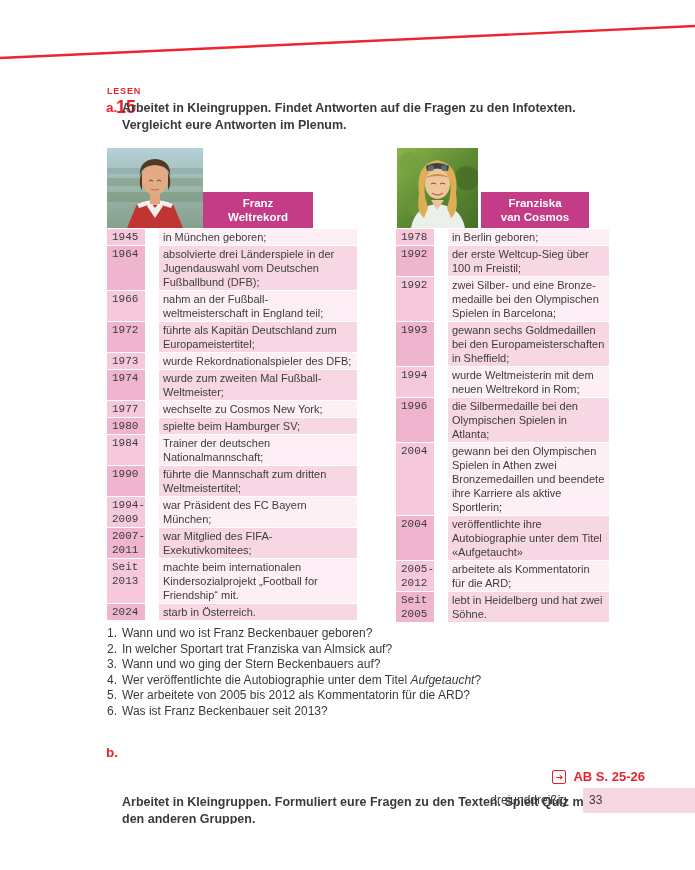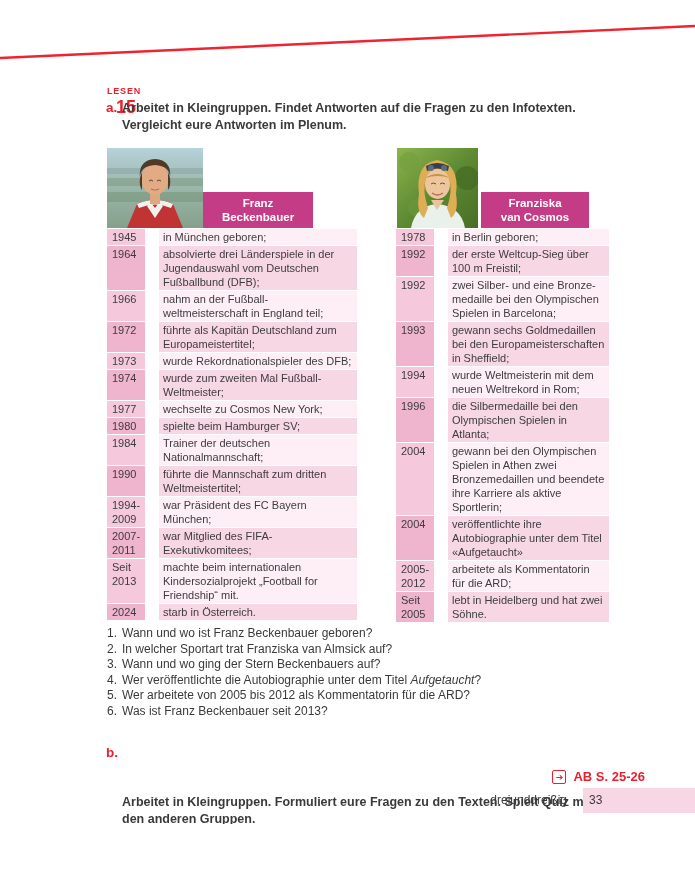--- a/index.html
+++ b/index.html
@@ -15,21 +15,21 @@
 
   .photo{position:absolute;display:block;}
   .nameband{
     position:absolute;background:#c33c85;color:#ffffff;text-align:center;
     font-size:11.5px;font-weight:700;line-height:14px;padding-top:4px;box-sizing:border-box;
   }
   .tbl{position:absolute;}
   .trow{display:flex;border-bottom:1px solid #ffffff;}
   .tyear{
     width:40px;flex:0 0 40px;box-sizing:border-box;padding:1px 15px 1px 5px;
-    font-size:11px;line-height:14px;border-right:2px solid #ffffff;
+    font-size:11px;line-height:14px;border-right:2px solid #ffffff;font-family:Liberation Mono, monospace;
   }
   .ttext{flex:1;box-sizing:border-box;padding:1px 4px 1px 4px;font-size:11px;line-height:14px;margin-left:12px;}
   .row-a .tyear{background:#f5c9db;}
   .row-a .ttext{background:#fdeff5;}
   .row-b .tyear{background:#efb4ce;}
   .row-b .ttext{background:#f8d7e5;}
 
   .questions{position:absolute;left:107px;top:626px;width:480px;font-size:12px;line-height:15.5px;color:#3a3a3a;}
   .qrow{display:flex;}
   .qnum{width:15px;flex:0 0 15px;}
@@ -83,21 +83,21 @@
     <path d="M33 30 Q31 12 48 11 Q65 12 63 30 Q63 18 48 17 Q33 18 33 30 Z" fill="#4f3a28"></path>
     <path d="M33 30 Q32 38 35 42 L35 24 Z" fill="#4f3a28"></path>
     <path d="M63 30 Q64 38 61 42 L61 24 Z" fill="#4f3a28"></path>
     <path d="M42 33 Q44 31 46 33" stroke="#5c4634" stroke-width="1" fill="none"></path>
     <path d="M50 33 Q52 31 54 33" stroke="#5c4634" stroke-width="1" fill="none"></path>
     <path d="M44 41 Q48 43 52 41" stroke="#a9765a" stroke-width="1.2" fill="none"></path>
   </svg>
 
   <div class="nameband" style="left:203px;top:192px;width:110px;height:36px;">
     <div>Franz</div>
-    <div>Beckenbauer</div>
+    <div>Weltrekord</div>
   </div>
 
   <div class="tbl" style="left:107px;top:229px;width:250px;">
     <div class="trow row-a">
         <div class="tyear">1945</div>
         <div class="ttext">in München geboren;</div>
       </div>
     <div class="trow row-b">
         <div class="tyear">1964</div>
         <div class="ttext">absolvierte drei Länderspiele in der Jugendauswahl vom Deutschen Fußballbund (DFB);</div>

